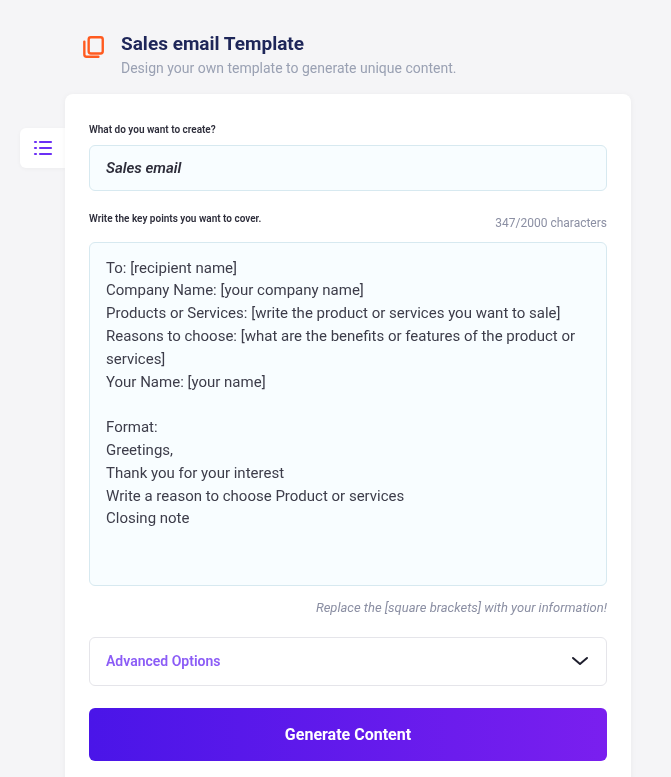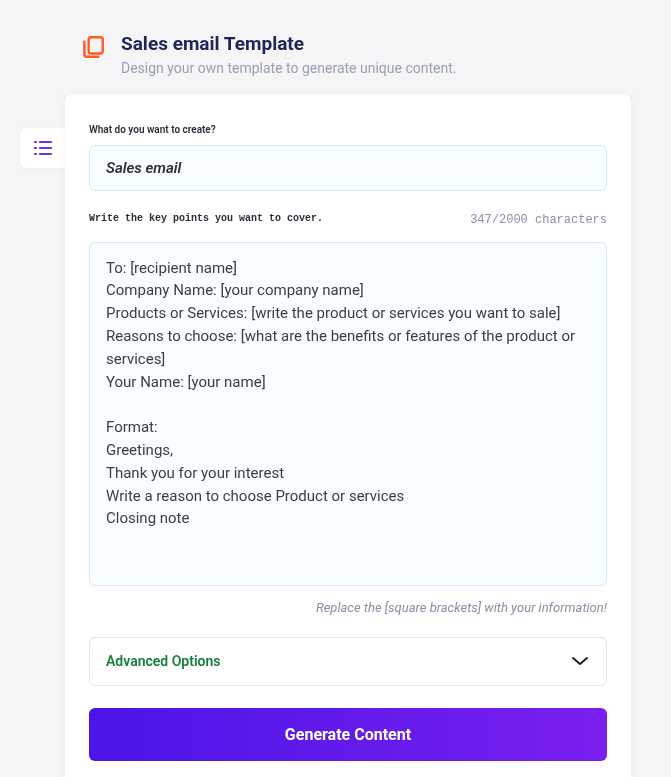--- a/index.html
+++ b/index.html
@@ -57,22 +57,21 @@
     .label {
       font-size: 10px;
       font-weight: 600;
       color: #2d2d3a;
       margin-bottom: 10px;
       display: block;
     }
     .row-label {
       display: flex;
       justify-content: space-between;
-      align-items: flex-start;
-      font-family: Liberation Mono, monospace;
+      align-items: center;
     }
     .char-count {
       font-size: 12px;
       color: #8b8fa3;
       font-weight: 400;
     }
     .text-input {
       width: 100%;
       border: 1px solid #d7e9f0;
       background: #f8fdff;
@@ -120,21 +119,21 @@
       border-radius: 6px;
       padding: 14px 16px;
       display: flex;
       justify-content: space-between;
       align-items: center;
       cursor: pointer;
     }
     .advanced-label {
       font-size: 14px;
       font-weight: 600;
-      color: #15803d;
+      color: #8b5cf6;
     }
     .generate-btn {
       margin-top: 22px;
       width: 100%;
       border: none;
       border-radius: 6px;
       padding: 17px;
       font-size: 16px;
       font-weight: 700;
       color: #fff;

